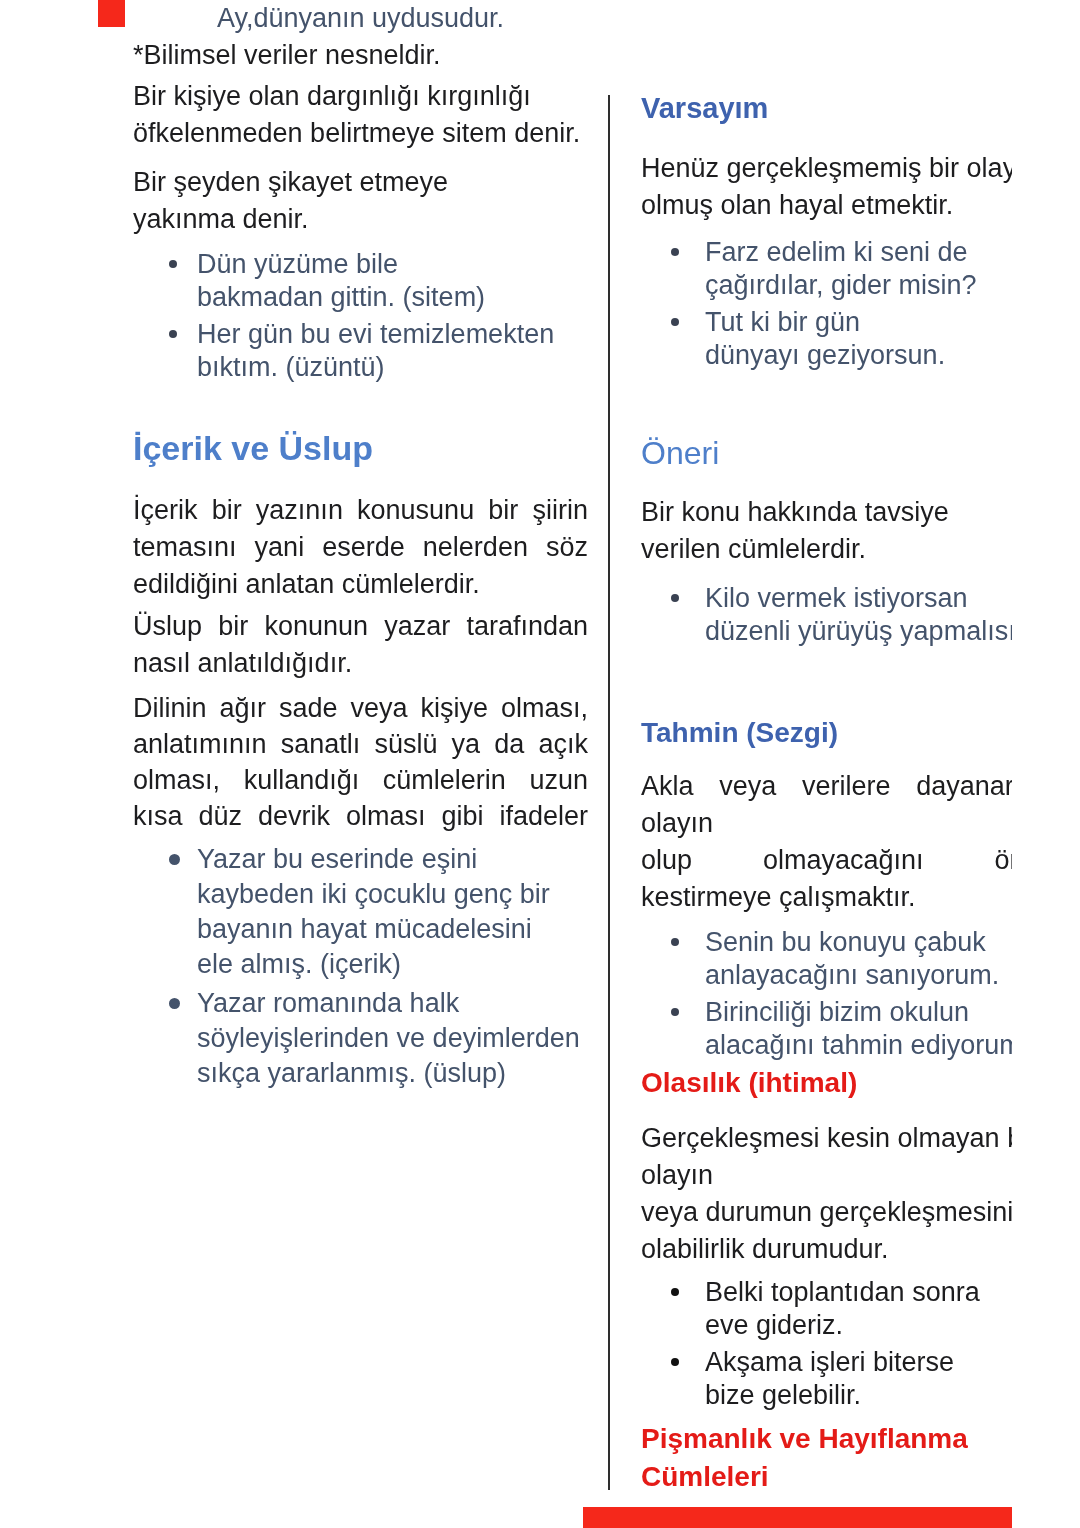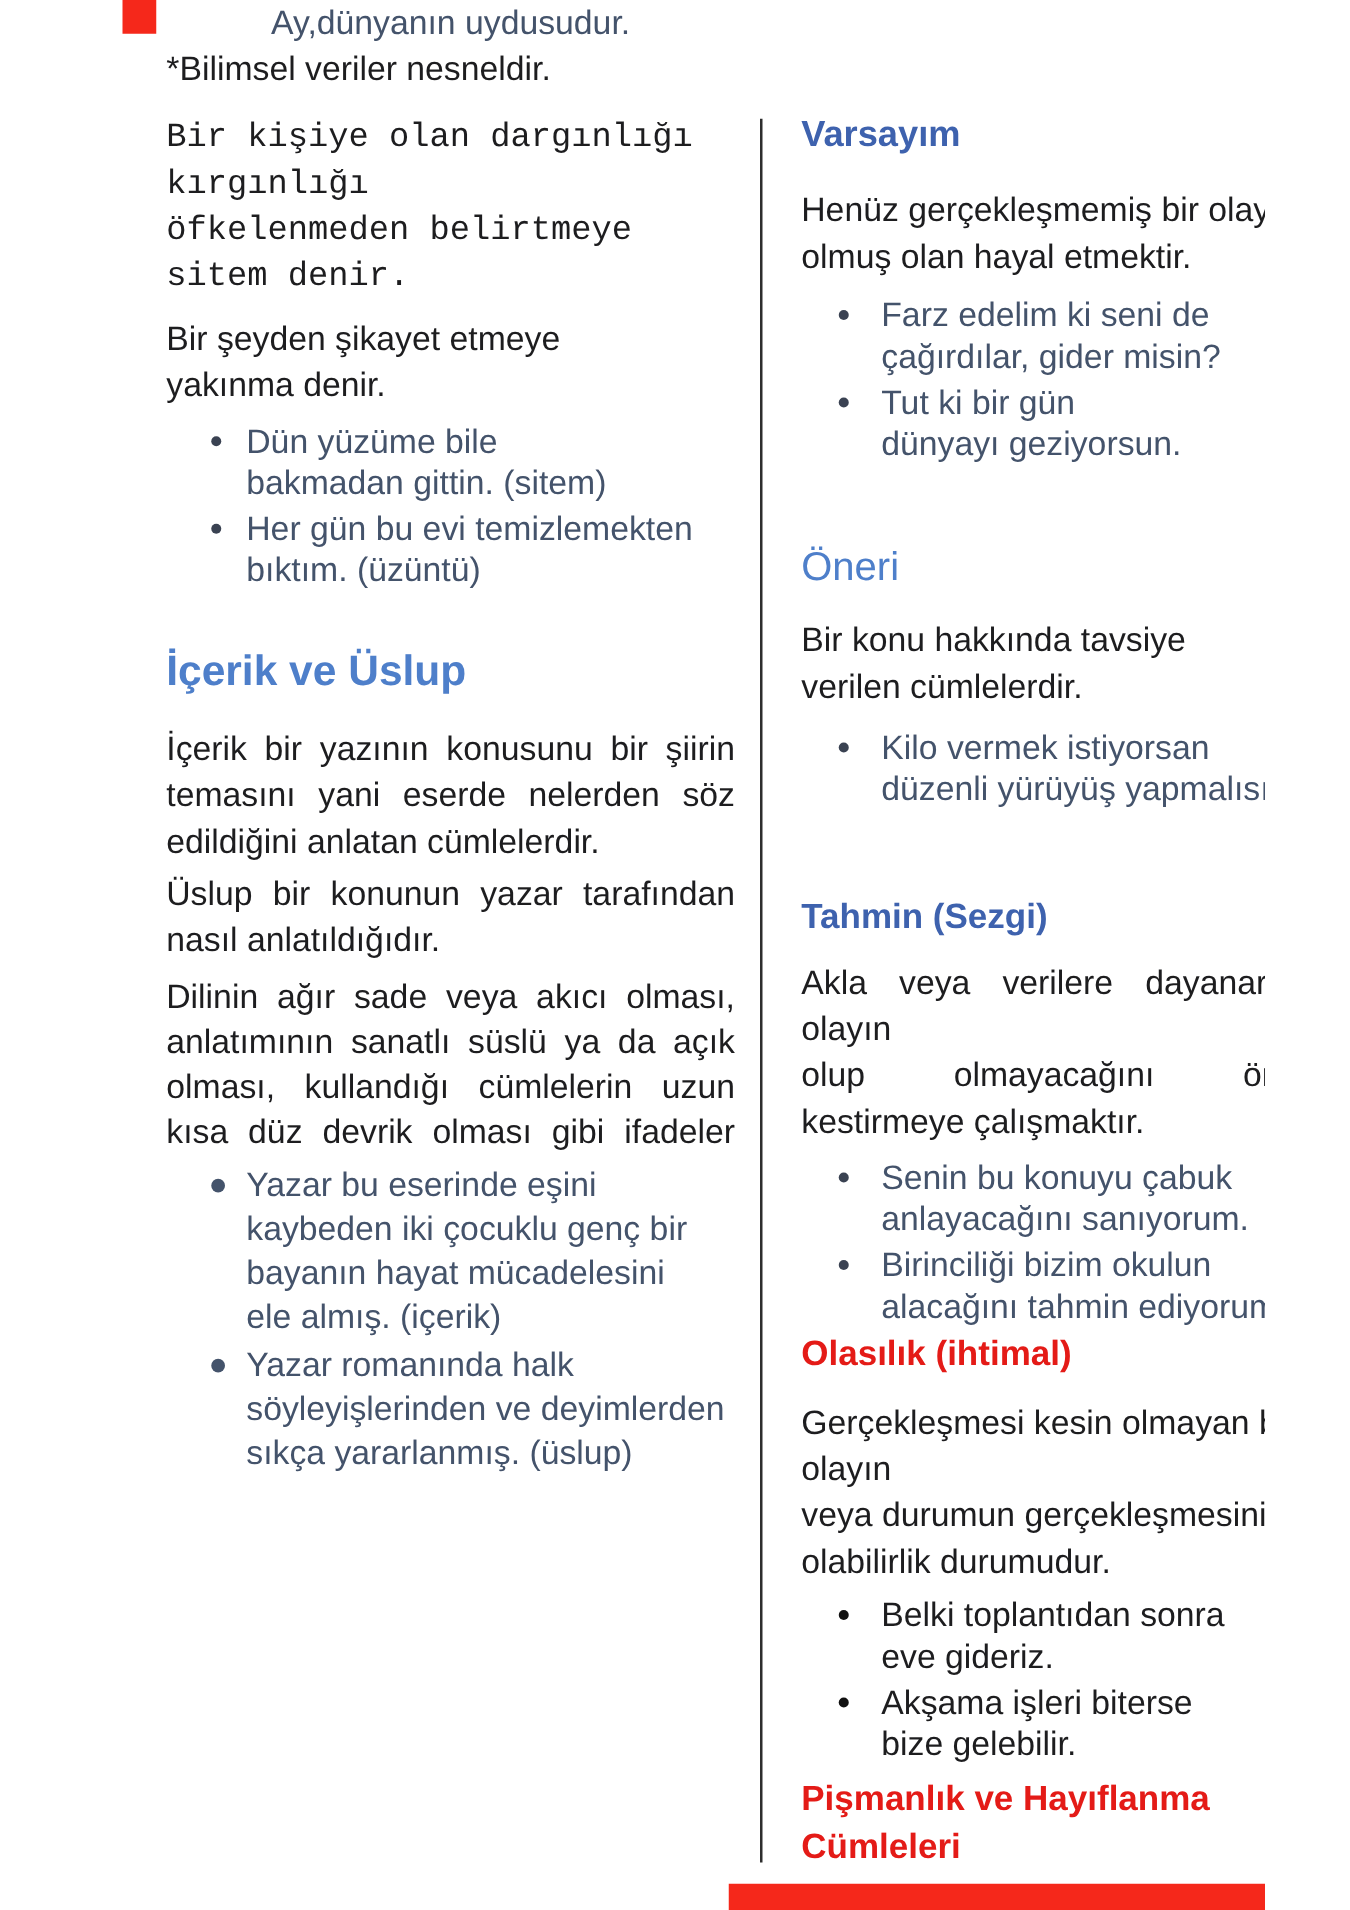--- a/index.html
+++ b/index.html
@@ -67,21 +67,21 @@
 <div class="page">
 
   <div class="marker-top"></div>
   <div class="divider"></div>
 
   <div class="col col-left">
 
     <div class="para centered">Ay,dünyanın uydusudur.</div>
     <div class="para starred">*Bilimsel veriler nesneldir.</div>
 
-    <div class="para pre" style="margin-top:19px;font-family:Liberation Mono, monospace;">Bir kişiye olan dargınlığı kırgınlığı
+    <div class="para pre" style="margin-top:4px;">Bir kişiye olan dargınlığı kırgınlığı
 öfkelenmeden belirtmeye sitem denir.</div>
     <div class="para pre" style="margin-top:12px;">Bir şeyden şikayet etmeye
 yakınma denir.</div>
 
     <div class="bullets muted" style="margin-top:10px;">
       <div class="bullet">
         <span class="dot"></span>
         <span class="pre">Dün yüzüme bile
 bakmadan gittin. (sitem)</span>
       </div>
@@ -99,21 +99,21 @@
       <div class="jline">temasını yani eserde nelerden söz</div>
       <div class="jline last">edildiğini anlatan cümlelerdir.</div>
     </div>
 
     <div class="para" style="margin-top:5px;">
       <div class="jline">Üslup bir konunun yazar tarafından</div>
       <div class="jline last">nasıl anlatıldığıdır.</div>
     </div>
 
     <div class="para" style="margin-top:8px; line-height:36px;">
-      <div class="jline">Dilinin ağır sade veya akıcı olması,</div>
+      <div class="jline">Dilinin ağır sade veya kişiye olması,</div>
       <div class="jline">anlatımının sanatlı süslü ya da açık</div>
       <div class="jline">olması, kullandığı cümlelerin uzun</div>
       <div class="jline">kısa düz devrik olması gibi ifadeler</div>
     </div>
 
     <div class="bullets big muted" style="margin-top:8px;">
       <div class="bullet">
         <span class="dot"></span>
         <span class="pre">Yazar bu eserinde eşini
 kaybeden iki çocuklu genç bir

